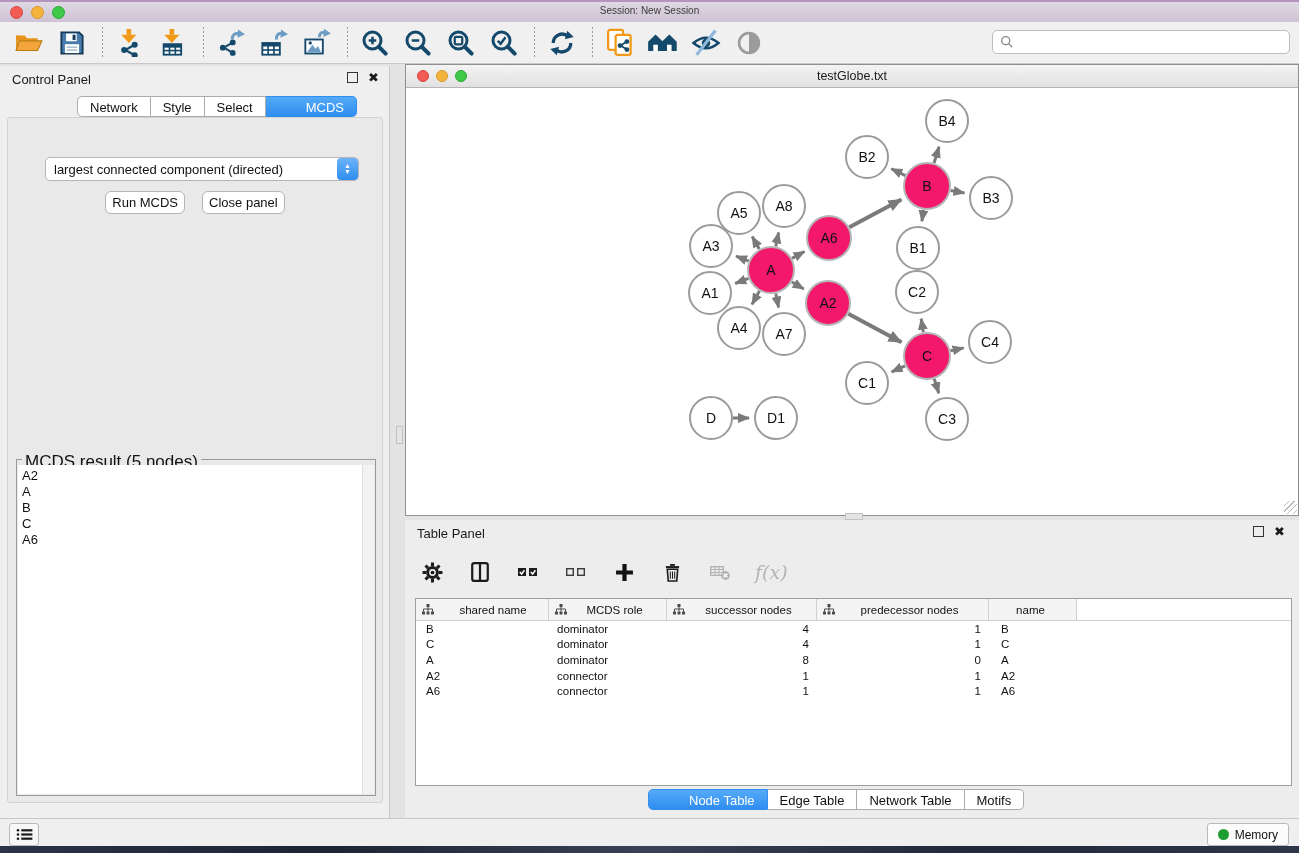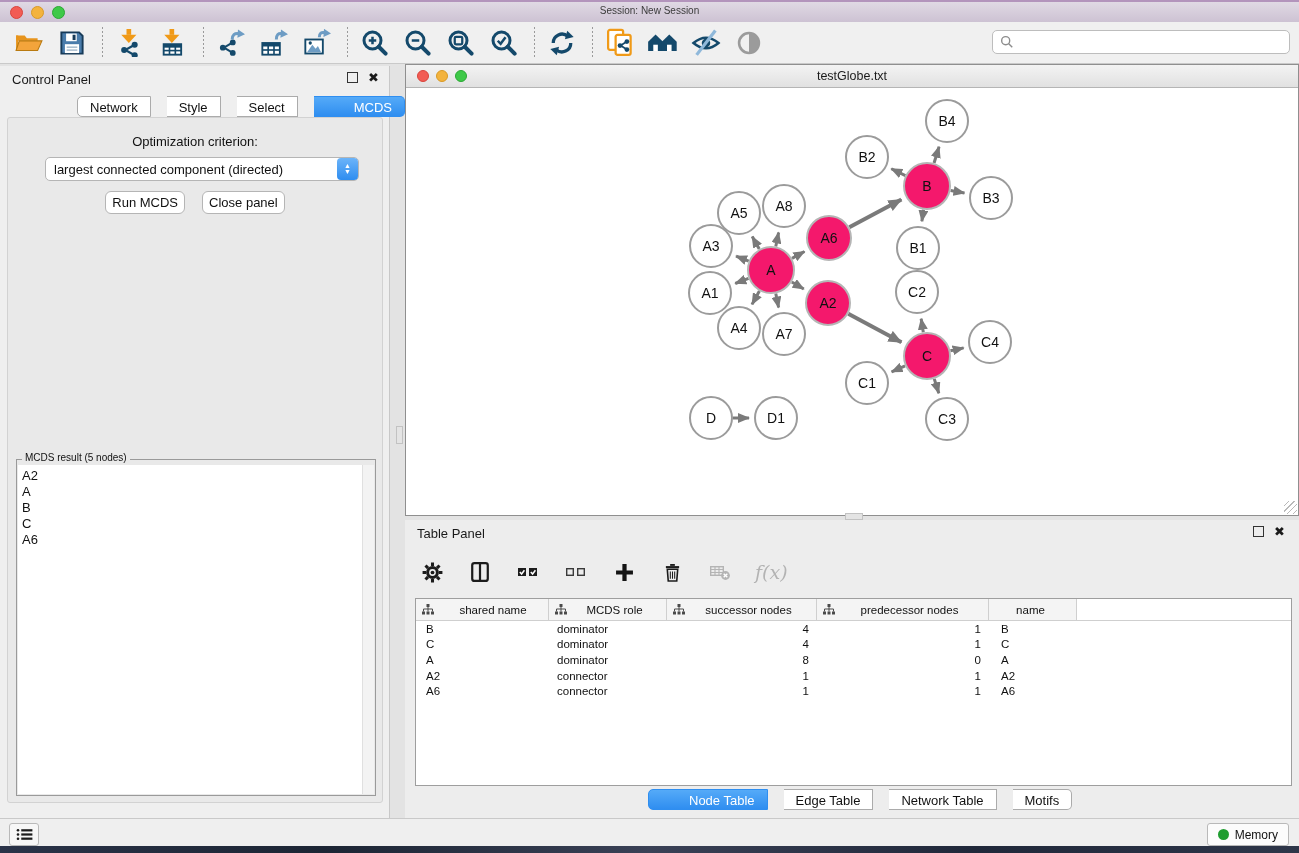--- a/index.html
+++ b/index.html
@@ -27,42 +27,42 @@
 
   
   .control-panel{position:absolute;left:0;top:66px;width:390px;height:752px;background:#efefef;
     border-right:1px solid #c8c8c8;box-sizing:border-box;}
   .panel-header{position:absolute;left:0;top:0;width:100%;height:26px;}
   .panel-header .ph-title{position:absolute;left:12px;top:6px;font-size:13px;color:#1a1a1a;}
   .ph-icons{position:absolute;right:10px;top:6px;display:flex;gap:10px;align-items:center;}
   .float-box{width:9px;height:9px;border:1.5px solid #333;display:inline-block;}
   .close-x{font-size:13px;font-weight:bold;color:#1a1a1a;line-height:11px;}
 
-  .tabrow{position:absolute;display:flex;height:21px;gap:16px;}
+  .tabrow{position:absolute;display:flex;height:21px;}
   .cp-tabs{left:77px;top:30px;}
   .tab{height:21px;line-height:21px;padding:0 12px;background:#fff;border:1px solid #ababab;border-left:none;
     font-size:13px;color:#111;text-align:center;box-sizing:border-box;}
   .tab.first{border-left:1px solid #ababab;border-radius:5px 0 0 5px;}
   .tab.last{border-radius:0 5px 5px 0;}
   .tab.active{background:linear-gradient(#55aaf8,#2f8ef0);color:#fff;border-color:#2f8ef0;padding-left:40px;}
 
   .cp-inner{position:absolute;left:7px;top:51px;width:376px;height:686px;background:#e9e9e9;
     border:1px solid #d2d2d2;border-radius:3px;box-sizing:border-box;}
   .opt-label{position:absolute;left:0;width:100%;top:16px;text-align:center;font-size:13px;color:#111;}
   .dropdown{position:absolute;left:37px;top:39px;width:314px;height:24px;background:#fff;border:1px solid #b5b5b5;
     border-radius:5px;box-sizing:border-box;display:flex;align-items:center;}
   .dropdown .dd-text{flex:1;font-size:13px;padding-left:8px;color:#111;white-space:nowrap;overflow:hidden;}
   .dd-stepper{width:21px;height:22px;background:linear-gradient(#6cb4f9,#2e8df0);border-radius:4px;margin-right:0px;
     display:flex;flex-direction:column;align-items:center;justify-content:center;color:#fff;font-size:7px;line-height:6px;}
   .btn-row{position:absolute;left:0;top:73px;width:100%;display:flex;justify-content:center;gap:17px;}
   .btn{height:23px;background:#fff;border:1px solid #b5b5b5;border-radius:6px;font-size:13px;color:#111;
     padding:0 6px;line-height:21px;box-sizing:border-box;}
 
   .mcds-fieldset{position:absolute;left:8px;top:341px;width:360px;height:337px;border:1px solid #9a9a9a;box-sizing:border-box;}
-  .mcds-legend{position:absolute;left:5px;top:-8px;background:#e9e9e9;padding:0 3px;font-size:10px;color:#111;}
+  .mcds-legend{position:absolute;left:5px;top:-8px;background:#e9e9e9;padding:0 3px;font-size:17px;color:#111;}
   .mcds-list{position:absolute;left:1px;top:5px;right:12px;bottom:1px;background:#fff;font-size:13px;color:#111;
     padding:3px 0 0 4px;box-sizing:border-box;}
   .mcds-list div{line-height:16px;}
   .mcds-scroll{position:absolute;top:5px;right:1px;bottom:1px;width:11px;background:#f3f3f3;border-left:1px solid #e0e0e0;}
 
   
   .net-window{position:absolute;left:405px;top:64px;width:894px;height:452px;background:#fff;
     border:1px solid #8f8f8f;box-sizing:border-box;}
   .net-titlebar{position:absolute;left:0;top:0;width:100%;height:23px;background:linear-gradient(#f3f3f3,#e1e1e1);
     border-bottom:1px solid #b5b5b5;box-sizing:border-box;}
@@ -290,21 +290,20 @@
       </span>
     </div>
     <div class="tabrow cp-tabs">
       <span class="tab first">Network</span>
       <span class="tab">Style</span>
       <span class="tab">Select</span>
       <span class="tab last active">MCDS</span>
     </div>
 
     <div class="cp-inner">
-      <div class="opt-label">Optimization criterion:</div>
       <div class="dropdown">
         <span class="dd-text">largest connected component (directed)</span>
         <span class="dd-stepper">
             <span>▲</span>
             <span>▼</span>
           </span>
       </div>
       <div class="btn-row">
         <button class="btn">Run MCDS</button>
         <button class="btn">Close panel</button>

